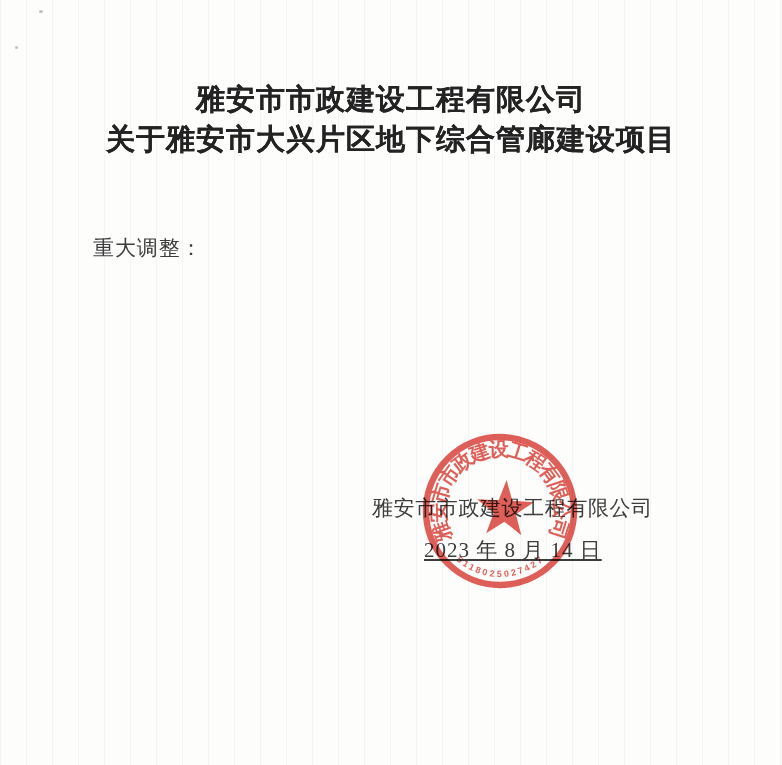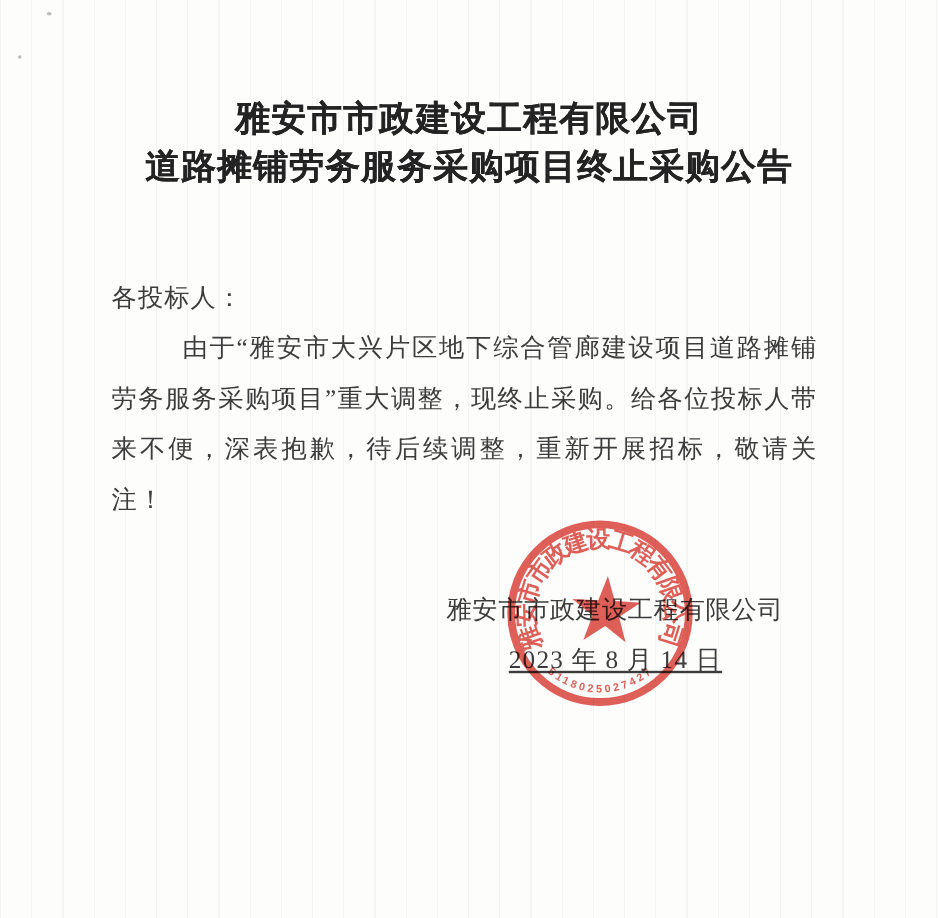--- a/index.html
+++ b/index.html
@@ -107,26 +107,25 @@
 </head>
 <body>
 
 <div class="page">
 
   <div class="speck speck-1"></div>
   <div class="speck speck-2"></div>
 
   <h1 class="title-block">
     <div>雅安市市政建设工程有限公司</div>
-    <div>道路摊铺劳务服务采购项目终止采购公告</div>
+    <div>关于雅安市大兴片区地下综合管廊建设项目</div>
   </h1>
 
   <div class="body-block">
-    <p class="salutation">各投标人：</p>
-    <p class="paragraph">由于“雅安市大兴片区地下综合管廊建设项目道路摊铺劳务服务采购项目”重大调整，现终止采购。给各位投标人带来不便，深表抱歉，待后续调整，重新开展招标，敬请关注！</p>
+    <p class="salutation">重大调整：</p>
   </div>
 
   <div class="sign-company">雅安市市政建设工程有限公司</div>
   <div class="sign-date">2023 年 8 月 14 日</div>
 
   <svg class="seal" viewBox="0 0 158 158" width="158" height="158" xmlns="http://www.w3.org/2000/svg">
     <defs>
       <path id="seal-text-arc" d="M 31.4 106.5 A 55 55 0 1 1 126.6 106.5" fill="none"></path>
       <path id="seal-num-arc" d="M 32.3 125.7 A 66 66 0 0 0 125.7 125.7" fill="none"></path>
     </defs>

